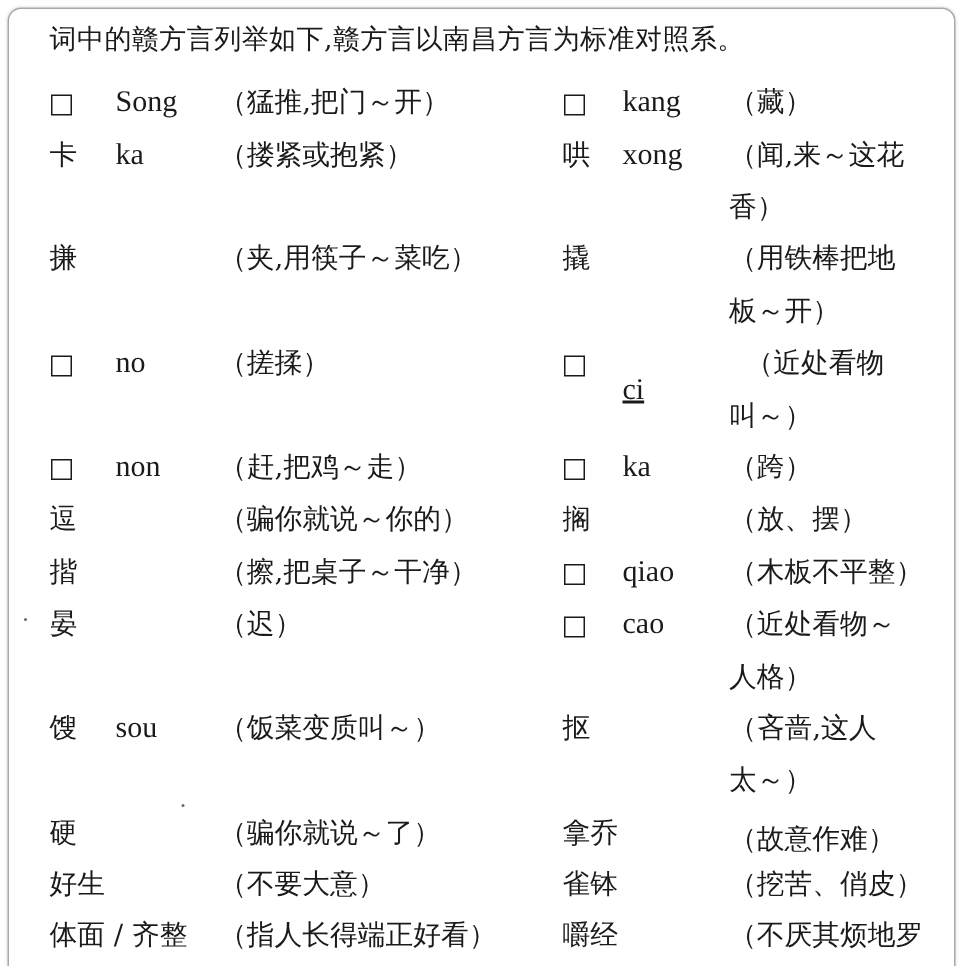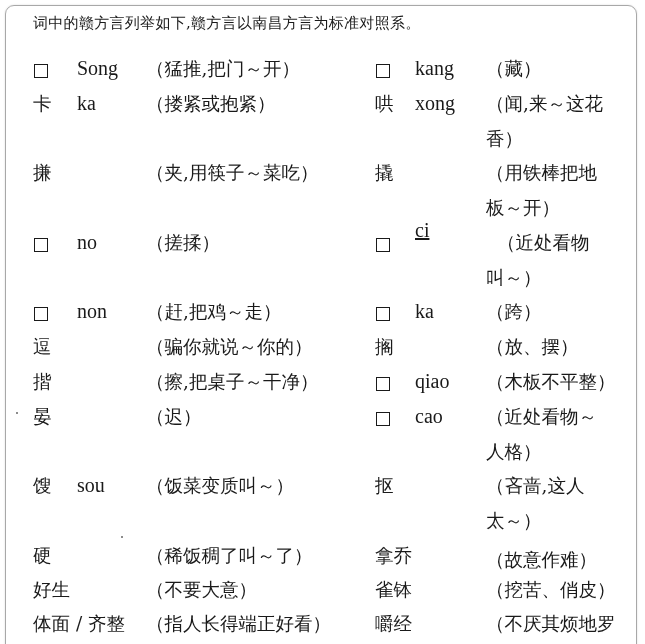--- a/index.html
+++ b/index.html
@@ -1,21 +1,21 @@
 <!DOCTYPE html>
 <html><head>
 <meta charset="utf-8">
 <style>
   html, body { margin: 0; padding: 0; background: #ffffff; }
   body { width: 645px; height: 644px; position: relative; overflow: hidden;
          font-family: "DejaVu Serif", "Liberation Serif", serif; color: #1a1a1a; }
   .frame { position: absolute; left: 5px; top: 5px; width: 632px; height: 650px;
            border: 1.5px solid #a8a8a8; border-radius: 9px; box-sizing: border-box;
            box-shadow: 0 0 2px rgba(0,0,0,0.15); }
-  .title { position: absolute; left: 33px; top: 14px; font-size: 15px; letter-spacing: 0.3px;
+  .title { position: absolute; left: 33px; top: 14px; font-size: 18px; letter-spacing: 0.3px;
            white-space: nowrap; }
   .line { position: absolute; font-size: 18.5px; white-space: nowrap; line-height: 22px; }
   .ch { }
   .py { font-family: "Liberation Serif", "DejaVu Serif", serif; font-size: 20px; }
   .gl { }
   .box { display: inline-block; width: 14px; height: 14px; border: 1.6px solid #1a1a1a;
          box-sizing: border-box; vertical-align: -1px; }
   .dot { position: absolute; width: 2px; height: 2px; background: #666; border-radius: 1px; }
 </style>
 </head>
@@ -43,37 +43,37 @@
     <span class="line ch" style="left: 33px; top: 336px;">逗</span>
     <span class="line gl" style="left: 146px; top: 336px;">（骗你就说～你的）</span>
     <span class="line ch" style="left: 33px; top: 371px;">揩</span>
     <span class="line gl" style="left: 146px; top: 371px;">（擦,把桌子～干净）</span>
     <span class="line ch" style="left: 33px; top: 406px;">晏</span>
     <span class="line gl" style="left: 146px; top: 406px;">（迟）</span>
     <span class="line ch" style="left: 33px; top: 475px;">馊</span>
     <span class="line py" style="left: 77px; top: 474px;">sou</span>
     <span class="line gl" style="left: 146px; top: 475px;">（饭菜变质叫～）</span>
     <span class="line ch" style="left: 33px; top: 545px;">硬</span>
-    <span class="line gl" style="left: 146px; top: 545px;">（稀饭稠了叫～了）</span>
+    <span class="line gl" style="left: 146px; top: 545px;">（骗你就说～了）</span>
     <span class="line ch" style="left: 33px; top: 579px;">好生</span>
     <span class="line gl" style="left: 146px; top: 579px;">（不要大意）</span>
     <span class="line ch" style="left: 33px; top: 613px;">体面 / 齐整</span>
     <span class="line gl" style="left: 146px; top: 613px;">（指人长得端正好看）</span>
     <span class="line ch" style="left: 376px; top: 60px;"><span class="box"></span></span>
     <span class="line py" style="left: 415px; top: 57px;">kang</span>
     <span class="line gl" style="left: 486px; top: 58px;">（藏）</span>
     <span class="line ch" style="left: 375px; top: 93px;">哄</span>
     <span class="line py" style="left: 415px; top: 92px;">xong</span>
     <span class="line gl" style="left: 486px; top: 93px;">（闻,来～这花</span>
     <span class="line gl" style="left: 486px; top: 127.7px;">香）</span>
     <span class="line ch" style="left: 375px; top: 162px;">撬</span>
     <span class="line gl" style="left: 486px; top: 162px;">（用铁棒把地</span>
     <span class="line gl" style="left: 486px; top: 196.7px;">板～开）</span>
     <span class="line ch" style="left: 376px; top: 234px;"><span class="box"></span></span>
-    <span class="line py" style="left: 415px; top: 219px; text-decoration: underline;">ci</span>
+    <span class="line py" style="left: 415px; top: 249px; text-decoration: underline;">ci</span>
     <span class="line gl" style="left: 486px; top: 232px; margin-left: 11px;">（近处看物</span>
     <span class="line gl" style="left: 486px; top: 266.7px;">叫～）</span>
     <span class="line ch" style="left: 376px; top: 303px;"><span class="box"></span></span>
     <span class="line py" style="left: 415px; top: 300px;">ka</span>
     <span class="line gl" style="left: 486px; top: 301px;">（跨）</span>
     <span class="line ch" style="left: 375px; top: 336px;">搁</span>
     <span class="line gl" style="left: 486px; top: 336px;">（放、摆）</span>
     <span class="line ch" style="left: 376px; top: 373px;"><span class="box"></span></span>
     <span class="line py" style="left: 415px; top: 370px;">qiao</span>
     <span class="line gl" style="left: 486px; top: 371px;">（木板不平整）</span>

